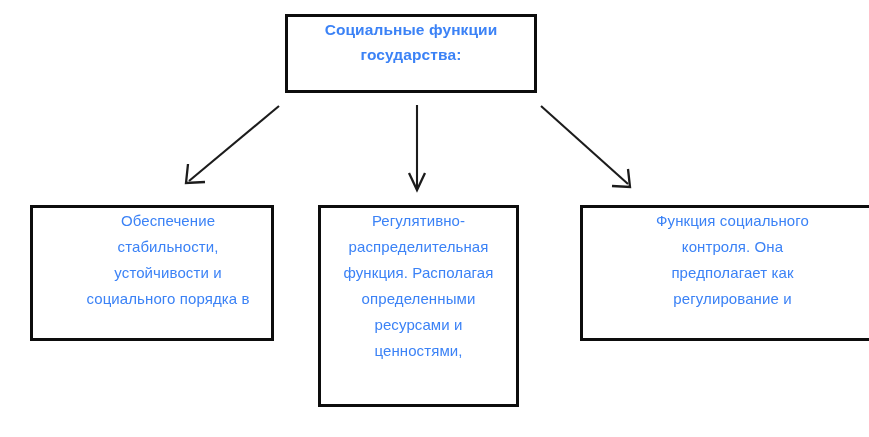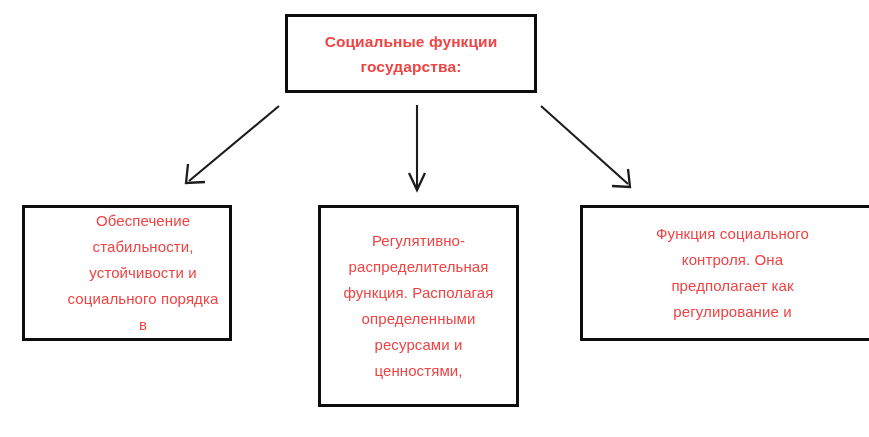--- a/index.html
+++ b/index.html
@@ -14,24 +14,24 @@
     background: #ffffff;
     overflow: hidden;
     font-family: "Liberation Sans", sans-serif;
   }
   .node {
     position: absolute;
     box-sizing: border-box;
     background: #ffffff;
     border: 3px solid #0d0d0d;
     display: flex;
-    align-items: center;
+    align-items: flex-start;
     justify-content: center;
     text-align: center;
-    color: #ef4444;
+    color: #3b82f6;
   }
   .node .txt {
     display: block;
     width: 100%;
     padding: 0 6px;
     box-sizing: border-box;
     font-size: 15px;
     line-height: 26px;
     white-space: pre-line;
     letter-spacing: 0.1px;
@@ -41,23 +41,23 @@
     top: 14px;
     width: 252px;
     height: 79px;
   }
   #root-node .txt {
     font-weight: bold;
     font-size: 15.5px;
     line-height: 25px;
   }
   #node-left {
-    left: 22px;
+    left: 30px;
     top: 205px;
-    width: 210px;
+    width: 244px;
     height: 136px;
     padding-left: 32px;
   }
   #node-center {
     left: 318px;
     top: 205px;
     width: 201px;
     height: 202px;
   }
   #node-right {

